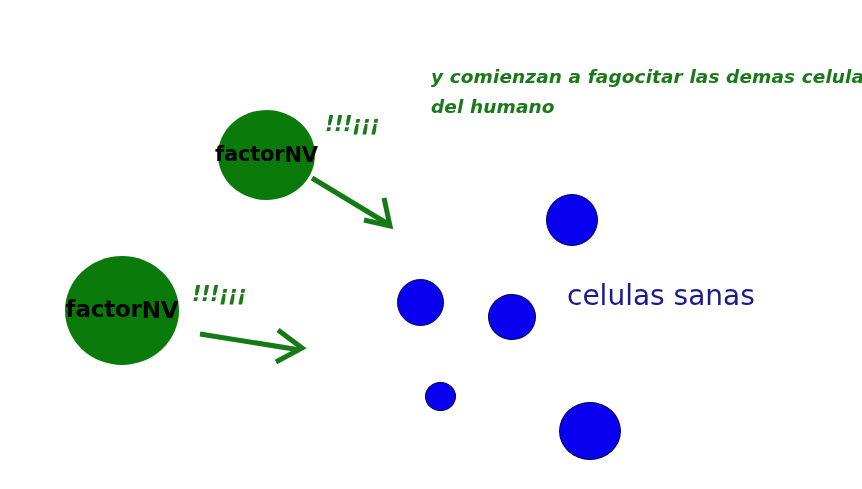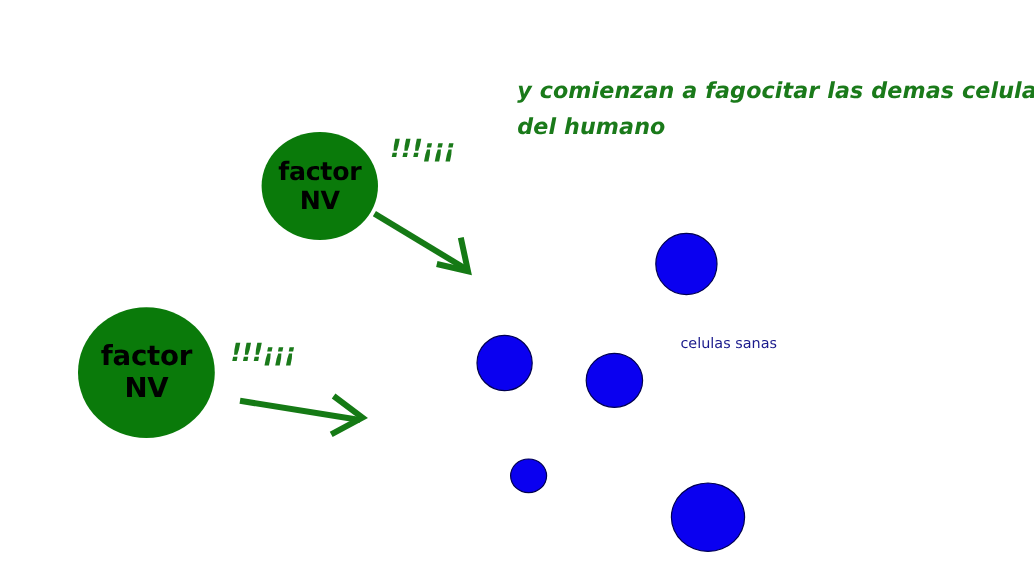--- a/index.html
+++ b/index.html
@@ -18,21 +18,20 @@
 
   
   .cell {
     position: absolute;
     border-radius: 50%;
     box-sizing: border-box;
   }
   .cell-green {
     background: #0a7a0a;
     display: flex;
-    flex-direction: column;
     align-items: center;
     justify-content: center;
     color: #000000;
     font-weight: bold;
     line-height: 1.08;
     letter-spacing: -0.2px;
   }
   .cell-blue {
     background: #0a00f0;
     border: 1px solid #000050;
@@ -70,21 +69,21 @@
     font-weight: bold;
     font-style: italic;
     font-size: 18.5px;
     line-height: 1.62;
     letter-spacing: 0.1px;
   }
 
   #healthy-cells-label {
     left: 567px; top: 279px;
     color: #1a1a8c;
-    font-size: 12px;
+    font-size: 28px;
     font-weight: normal;
   }
 
   .excl-mark {
     color: #1a7a1a;
     font-weight: bold;
     font-style: italic;
     font-size: 21px;
     letter-spacing: -0.6px;
   }

